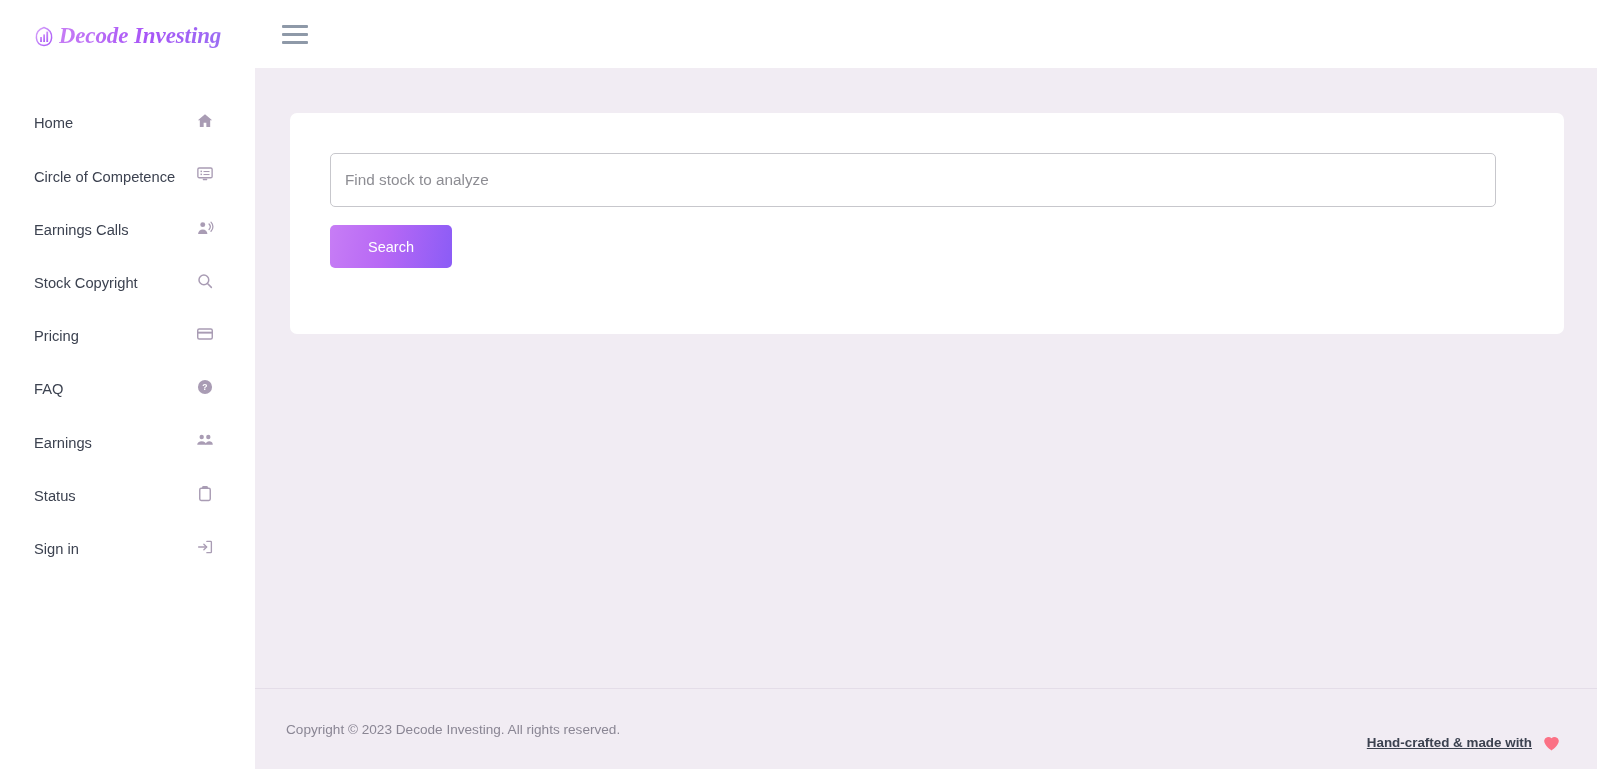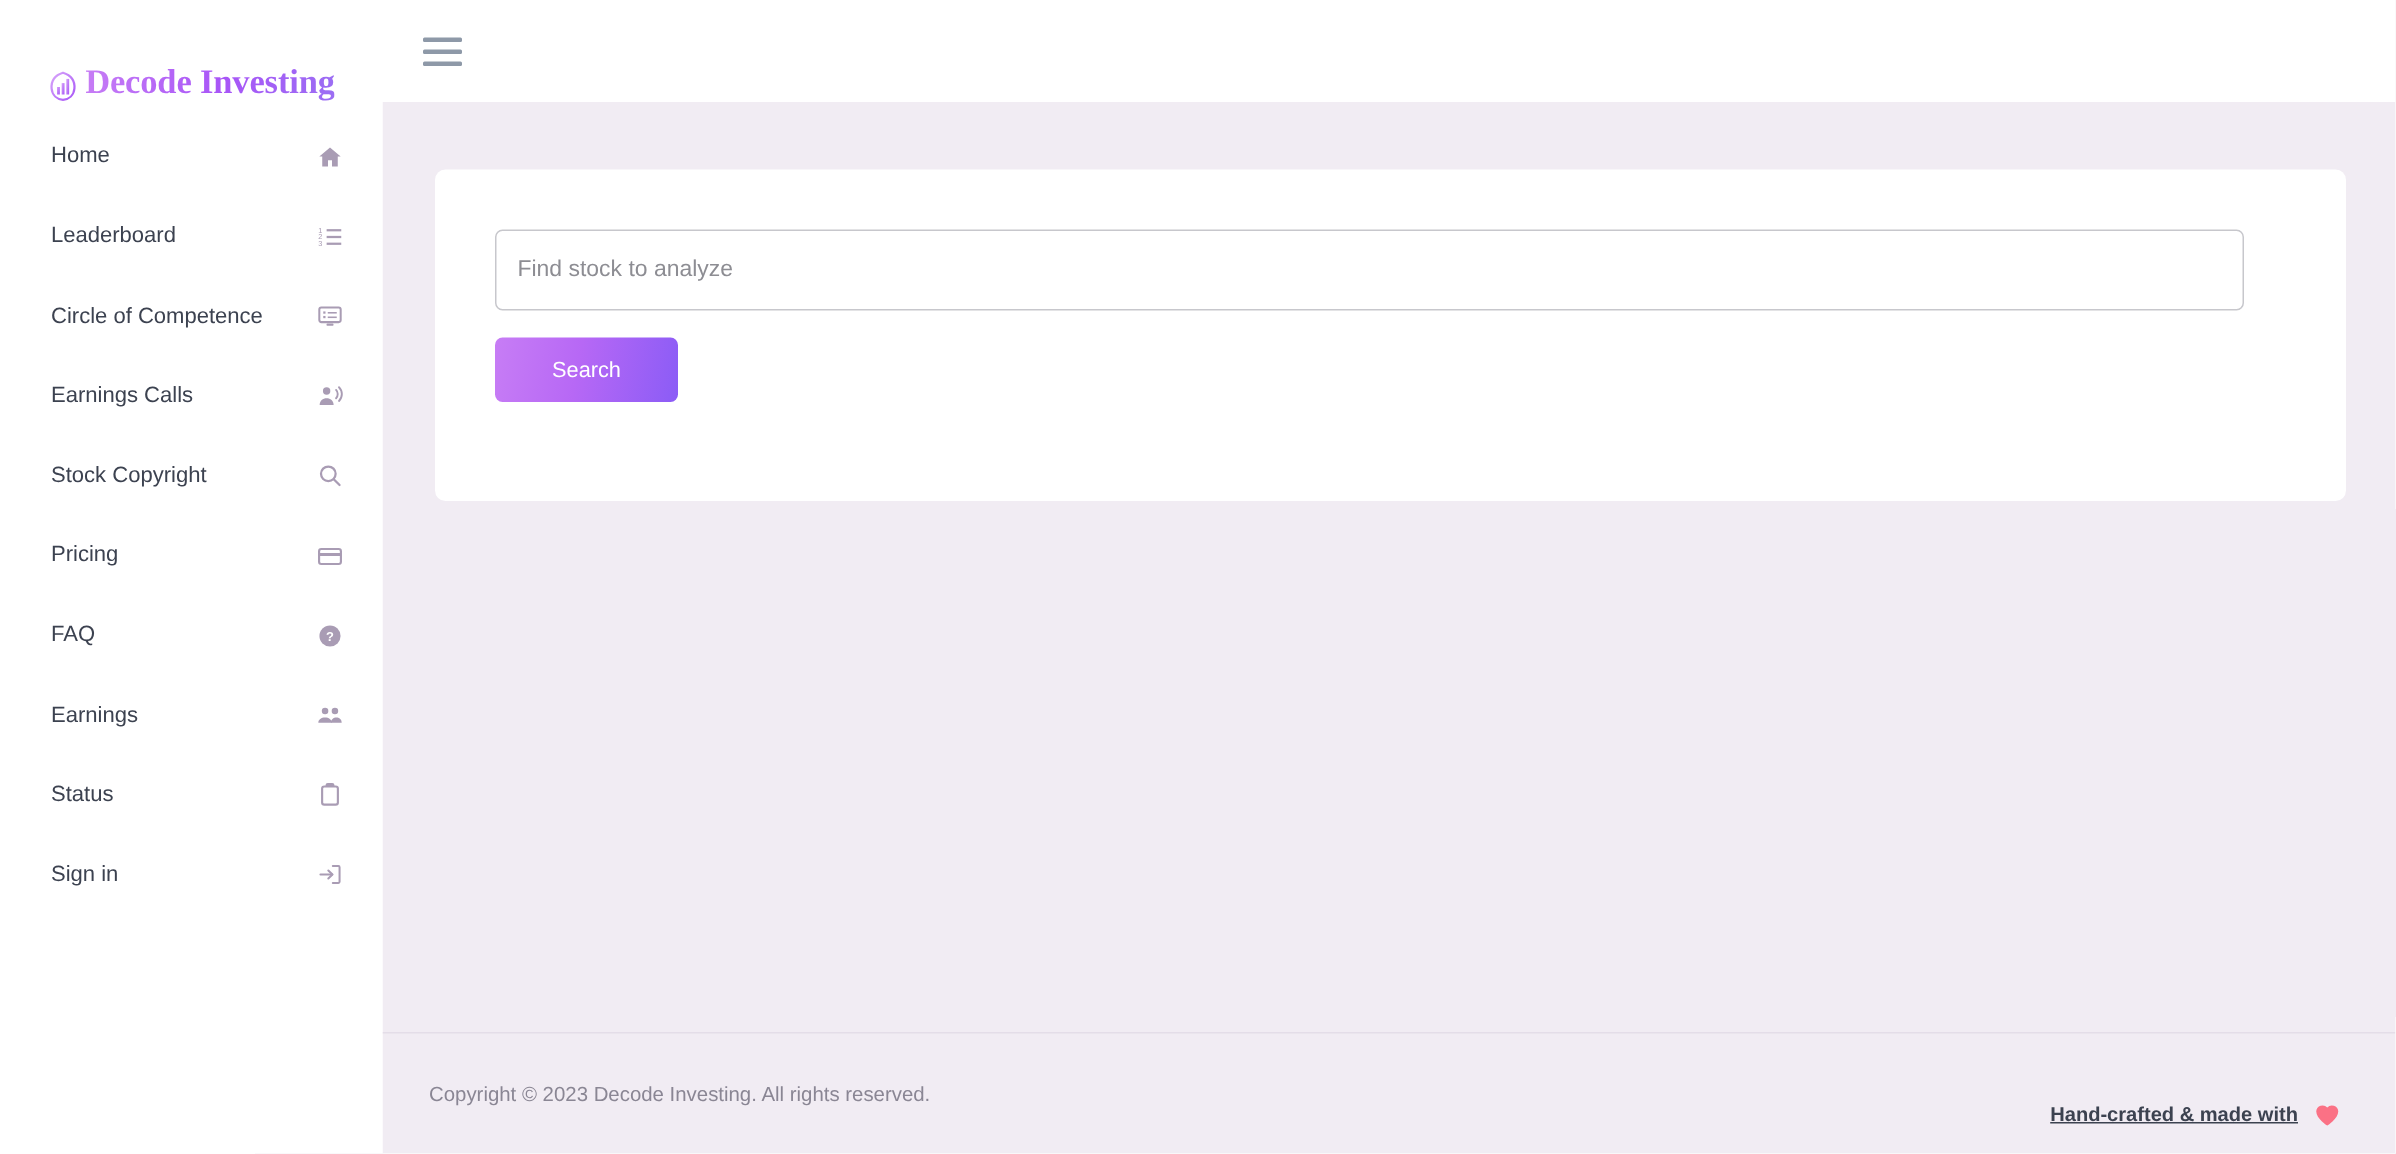--- a/index.html
+++ b/index.html
@@ -30,24 +30,25 @@
     background: #ffffff;
     flex: 0 0 255px;
     display: flex;
     flex-direction: column;
     overflow: hidden;
   }
 
   .brand {
     height: 68px;
     display: flex;
-    align-items: flex-end;
+    align-items: center;
     justify-content: center;
     gap: 5px;
     padding-top: 4px;
+    font-style: italic;
   }
 
   .brand-icon {
     display: inline-flex;
     align-items: center;
     justify-content: center;
     width: 20px;
     height: 22px;
   }
 
@@ -65,22 +66,22 @@
 
   .nav {
     margin-top: 10px;
     display: flex;
     flex-direction: column;
   }
 
   .nav-item {
     height: 53.2px;
     display: flex;
-    align-items: center;
-    padding: 0 25px 0 34px;
+    align-items: flex-end;
+    padding: 0 40px 0 34px;
     text-decoration: none;
     color: #3c4250;
     cursor: pointer;
     user-select: none;
   }
 
   .nav-label {
     font-size: 14.7px;
     line-height: 1;
     color: #3c4250;
@@ -261,33 +262,20 @@
 
       <a class="nav-item">
         <span class="nav-label">Home</span>
         <span class="nav-icon">
           <svg width="18" height="18" viewBox="0 0 24 24" fill="currentColor" aria-hidden="true">
             <path d="M12 3 2.5 11h2.6v9h5.1v-5.6h3.6V20h5.1v-9h2.6L12 3z"></path>
           </svg>
         </span>
       </a>
 
-      <a class="nav-item">
-        <span class="nav-label">Leaderboard</span>
-        <span class="nav-icon">
-          <svg width="18" height="18" viewBox="0 0 24 24" fill="currentColor" aria-hidden="true">
-            <rect x="9" y="5" width="13" height="2"></rect>
-            <rect x="9" y="11" width="13" height="2"></rect>
-            <rect x="9" y="17" width="13" height="2"></rect>
-            <text x="1.5" y="8" font-size="6.5" font-family="Liberation Sans, sans-serif">1</text>
-            <text x="1.5" y="14" font-size="6.5" font-family="Liberation Sans, sans-serif">2</text>
-            <text x="1.5" y="20" font-size="6.5" font-family="Liberation Sans, sans-serif">3</text>
-          </svg>
-        </span>
-      </a>
 
       <a class="nav-item">
         <span class="nav-label">Circle of Competence</span>
         <span class="nav-icon">
           <svg width="18" height="18" viewBox="0 0 24 24" fill="none" stroke="currentColor" stroke-width="1.8" aria-hidden="true">
             <rect x="2.5" y="4" width="19" height="13" rx="1.8"></rect>
             <rect x="6" y="7.5" width="2" height="2" fill="currentColor" stroke="none"></rect>
             <rect x="10" y="8" width="8" height="1.4" fill="currentColor" stroke="none"></rect>
             <rect x="6" y="11.5" width="2" height="2" fill="currentColor" stroke="none"></rect>
             <rect x="10" y="12" width="8" height="1.4" fill="currentColor" stroke="none"></rect>

